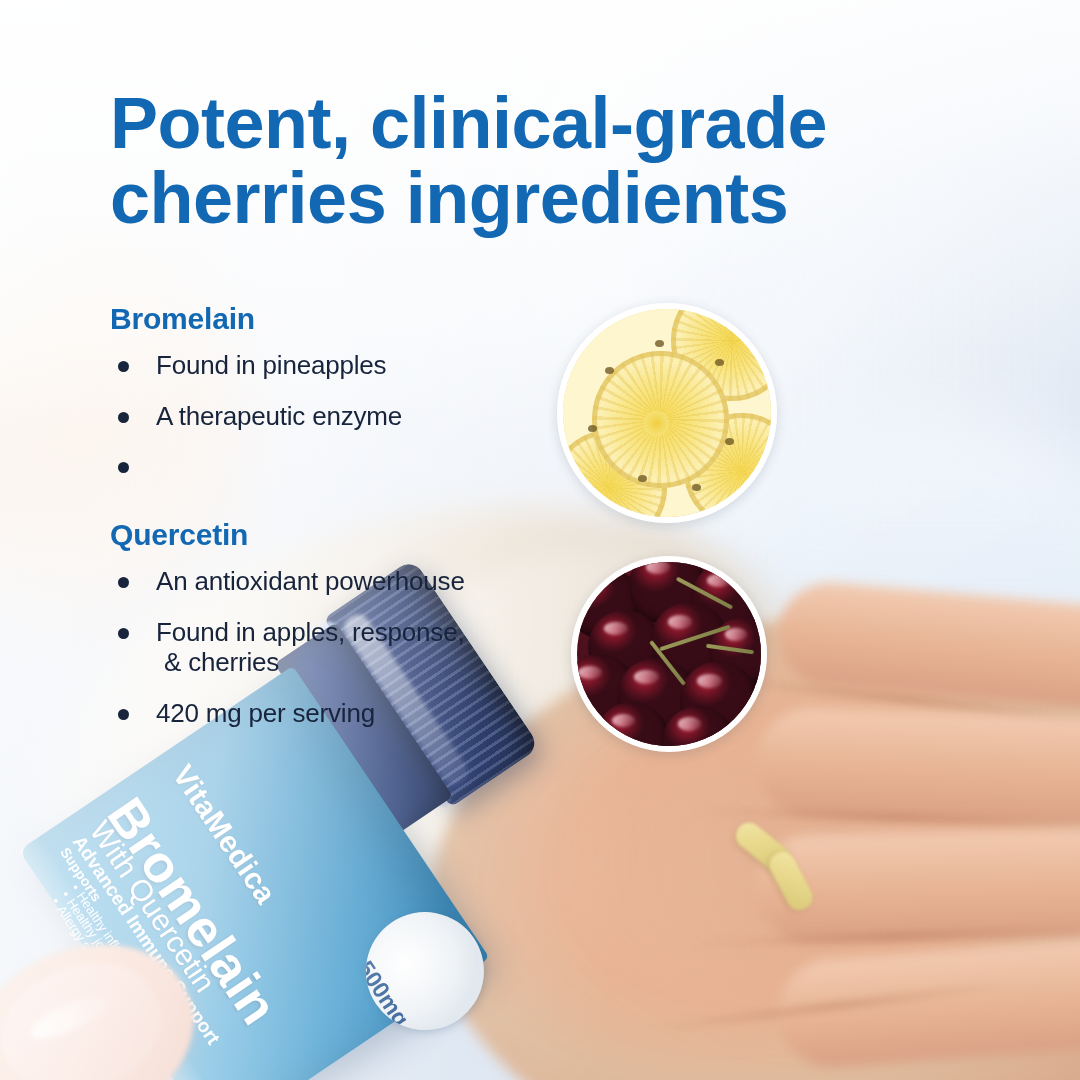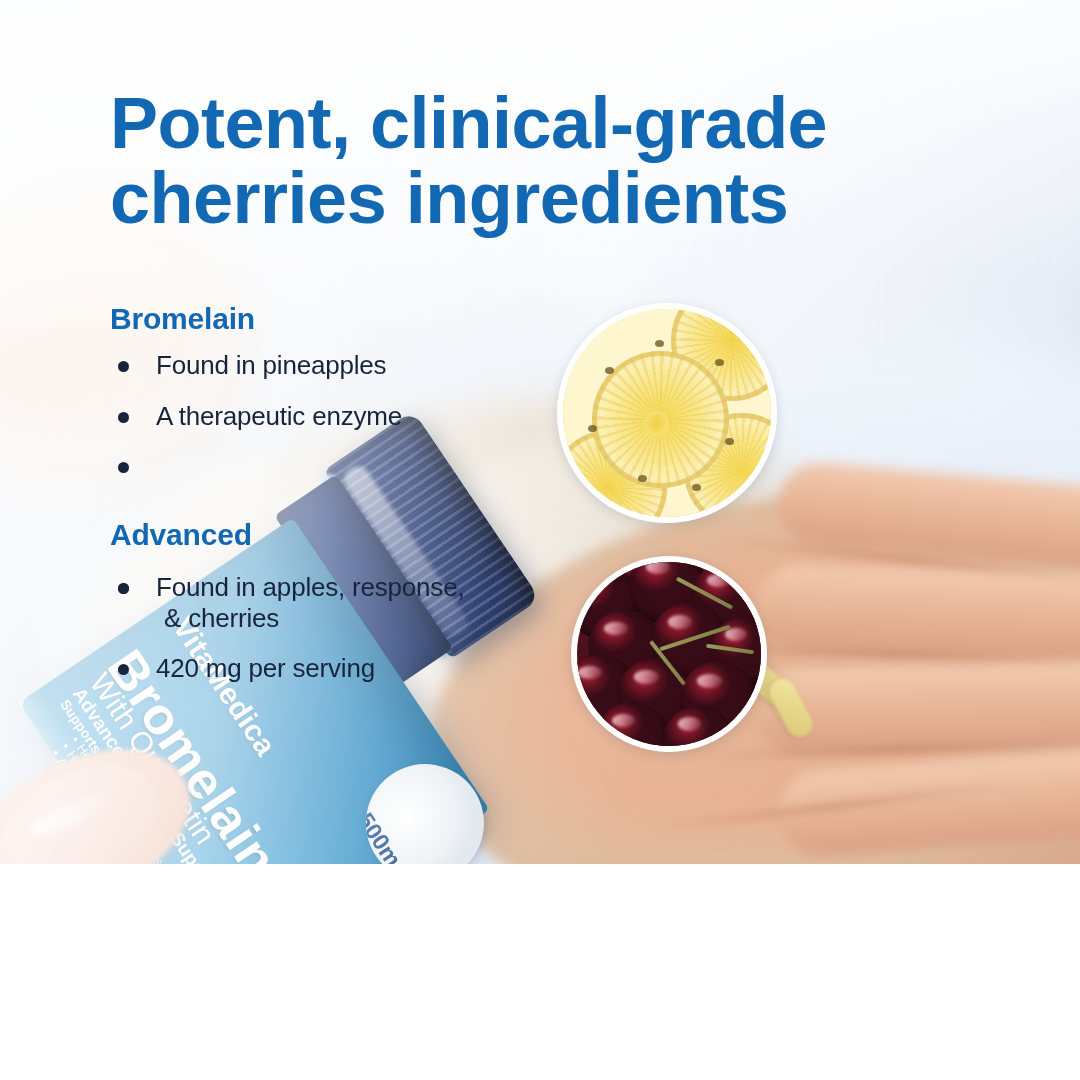--- a/index.html
+++ b/index.html
@@ -3,21 +3,21 @@
 <meta charset="utf-8">
 <style>
   html, body {
     margin: 0;
     padding: 0;
     background: #ffffff;
   }
   #stage {
     position: relative;
     width: 1080px;
-    height: 864px;
+    height: 1080px;
     overflow: hidden;
     font-family: "Liberation Sans", sans-serif;
     background: #f4f6f9;
   }
 
   
   .photo-layer {
     position: absolute;
     inset: 0;
     overflow: hidden;
@@ -633,24 +633,25 @@
         <span class="dot"></span>
         <span>A therapeutic enzyme</span>
       </li>
       <li>
         <span class="dot"></span>
       </li>
     </ul>
   </div>
 
   <div class="section quercetin">
-    <h2 class="sec-title">Advanced</h2>
+    <h2 class="sec-title">Quercetin</h2>
     <ul class="bullets">
       <li>
         <span class="dot"></span>
+        <span>An antioxidant powerhouse</span>
       </li>
       <li>
         <span class="dot"></span>
         <span>Found in apples, response,</span>
         <span class="l2">&amp; cherries</span>
       </li>
       <li>
         <span class="dot"></span>
         <span>420 mg per serving</span>
       </li>

